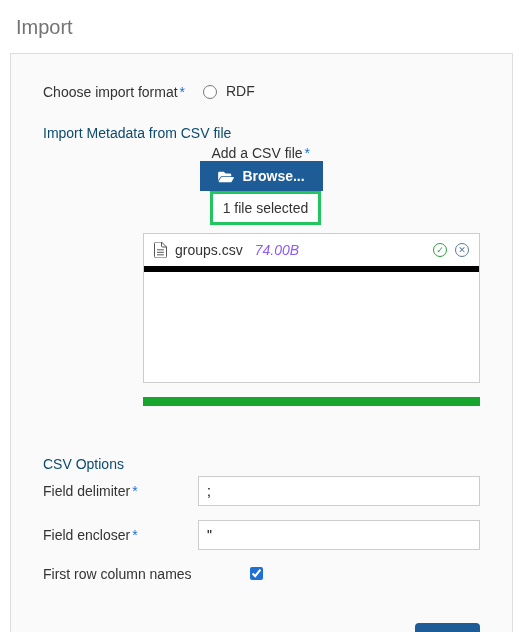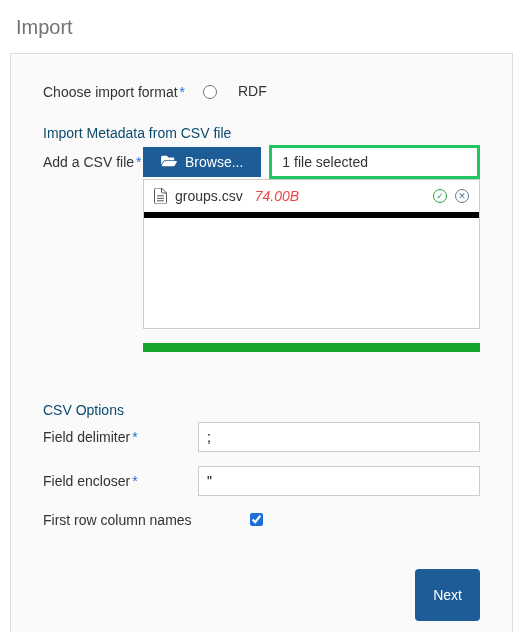--- a/index.html
+++ b/index.html
@@ -33,21 +33,21 @@
     flex-shrink: 0;
     padding-top: 2px;
   }
   .form-row .input-col {
     flex: 1;
   }
   .req { color: #1e6fd8; margin-left: 2px; }
   .radio-group label {
     display: flex;
     align-items: center;
-    gap: 18px;
+    gap: 6px;
     margin-bottom: 8px;
     cursor: pointer;
   }
   input[type="radio"] {
     width: 14px; height: 14px;
     accent-color: #1e6fd8;
     cursor: pointer;
   }
   input[type="checkbox"] {
     accent-color: #1e6fd8;
@@ -55,35 +55,38 @@
   }
   .section-heading {
     font-size: 14px;
     color: #0c4a6e;
     margin-top: 18px;
     margin-bottom: 4px;
   }
   .file-row {
     display: flex;
     align-items: center;
+    margin-bottom: 8px;
+    flex-direction: column;
   }
   .file-row .label-col {
     width: 100px;
     flex-shrink: 0;
   }
   .browse-btn {
     background: #1d5c96;
     color: #fff;
     border: none;
     padding: 7px 18px;
     font-size: 14px;
     cursor: pointer;
     display: flex;
-    align-items: flex-start;
+    align-items: flex-end;
     gap: 8px;
+    font-weight: bold;
   }
   .file-status {
     background: #fff;
     border: 3px solid #22c55e;
     padding: 6px 10px;
     margin-left: 8px;
     flex: 1;
     font-size: 14px;
   }
   .file-list-box {
@@ -94,21 +97,21 @@
     position: relative;
   }
   .file-item {
     display: flex;
     align-items: center;
     padding: 8px 10px;
     border-bottom: 6px solid #000000;
     gap: 8px;
   }
   .file-name { color: #333; }
-  .file-size { color: #ef4444; font-style: italic; margin-left: 4px; }
+  .file-size { color: #8b5cf6; font-style: italic; margin-left: 4px; }
   .file-item-actions {
     margin-left: auto;
     display: flex;
     gap: 8px;
     align-items: center;
   }
   .icon-success {
     width: 14px; height: 14px;
     border: 1.5px solid #2e9e3f;
     border-radius: 50%;

